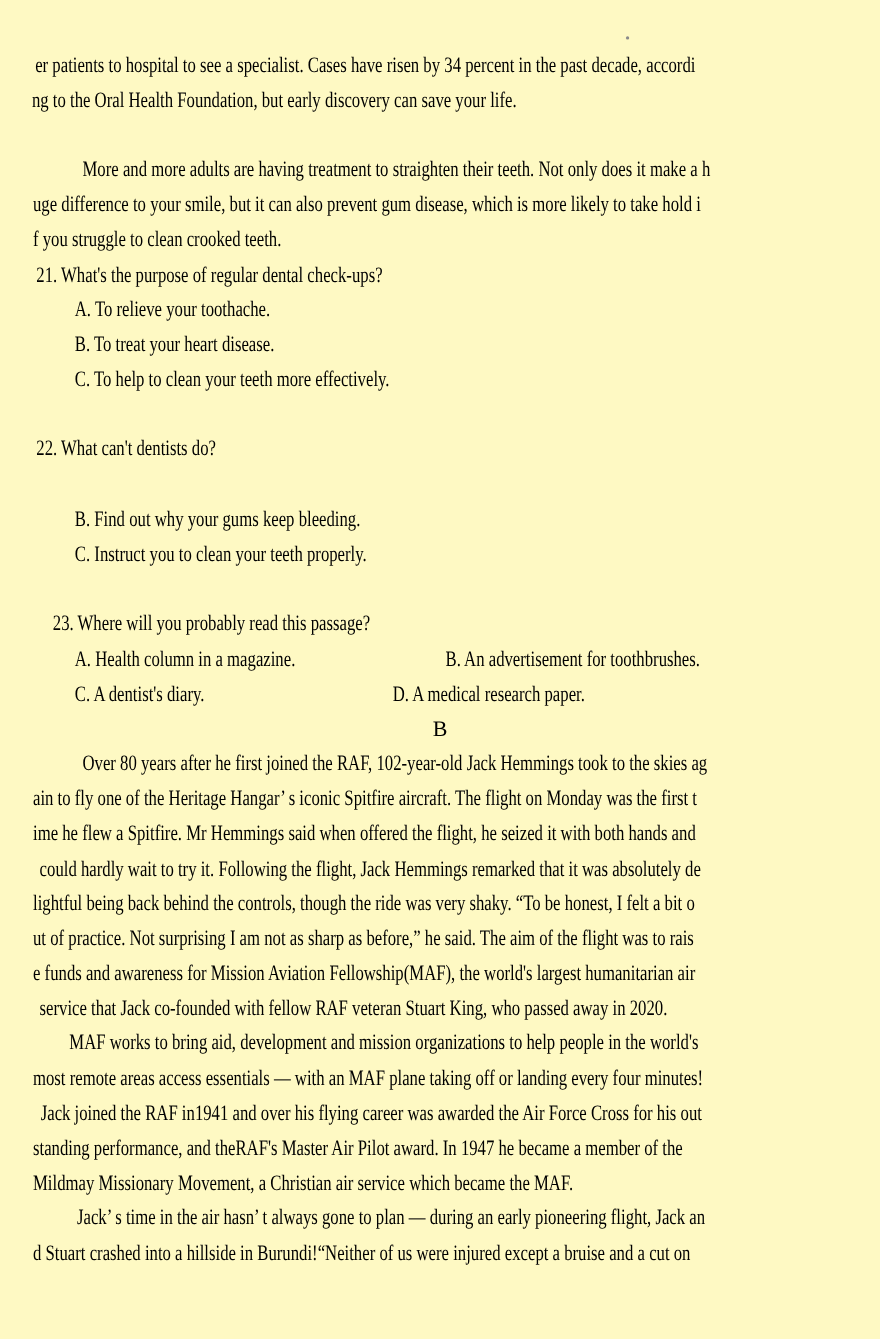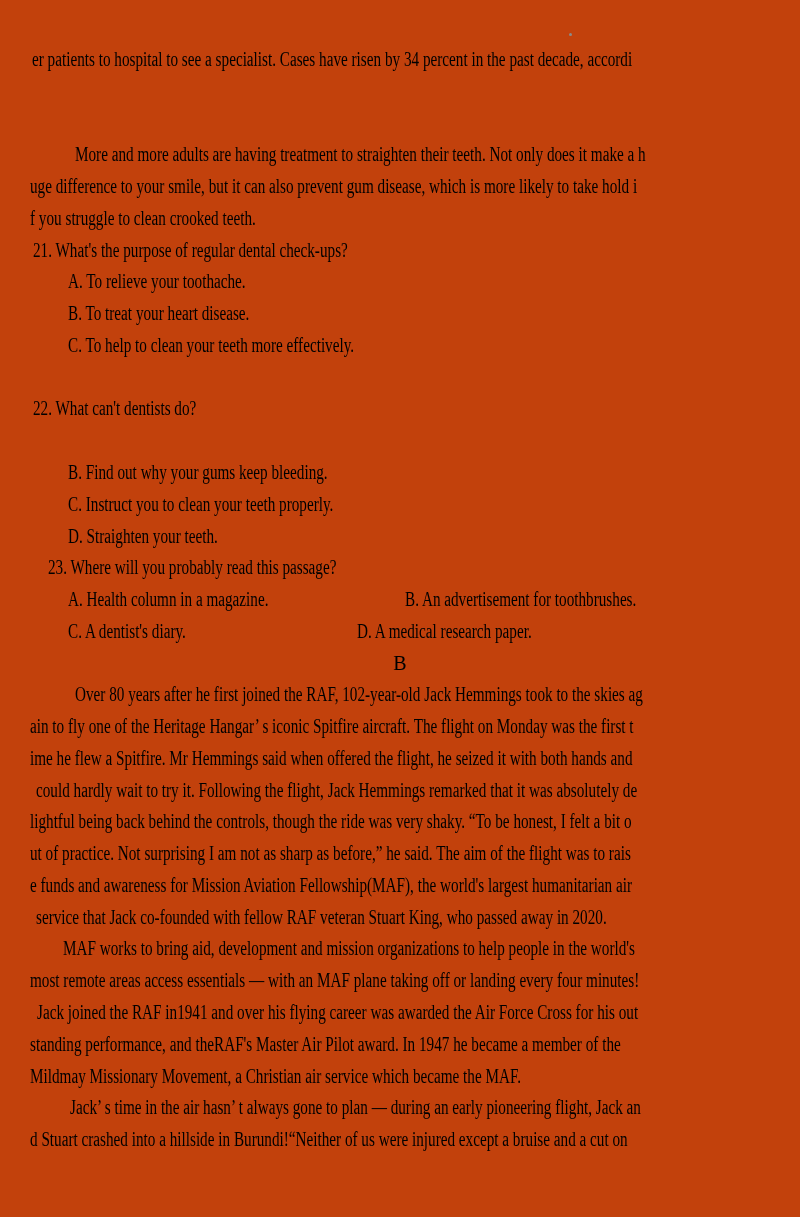--- a/index.html
+++ b/index.html
@@ -1,20 +1,20 @@
 <!DOCTYPE html>
 <html><head>
 <meta charset="utf-8">
 <style>
   html, body { margin: 0; padding: 0; background: #ffffff; }
   .page {
     position: relative;
     width: 800px;
     height: 1217px;
-    background: #c2410c;
+    background: #fef9c3;
     overflow: hidden;
     font-family: "Liberation Serif", "DejaVu Serif", serif;
     font-size: 20px;
     color: #000000;
   }
   .line {
     position: absolute;
     height: 24px;
     line-height: 24px;
     white-space: pre;
@@ -45,34 +45,34 @@
   }
 </style>
 </head>
 <body>
 
 <div class="page">
 
   <div class="stray-mark"></div>
 
   <div class="line" style="top:47px;left:32px"><span class="tx">er patients to hospital to see a specialist. Cases have risen by 34 percent in the past decade, accordi</span></div>
+  <div class="line" style="top:79px;left:29px"><span class="tx">ng to the Oral Health Foundation, but early discovery can save your life.</span></div>
 
   <div class="line" style="top:142px;left:75px"><span class="tx">More and more adults are having treatment to straighten their teeth. Not only does it make a h</span></div>
   <div class="line" style="top:174px;left:30px"><span class="tx">uge difference to your smile, but it can also prevent gum disease, which is more likely to take hold i</span></div>
   <div class="line" style="top:206px;left:30px"><span class="tx">f you struggle to clean crooked teeth.</span></div>
 
   <div class="line" style="top:238px;left:33px"><span class="tx">21. What's the purpose of regular dental check-ups?</span></div>
   <div class="line" style="top:269px;left:68px"><span class="tx">A. To relieve your toothache.</span></div>
   <div class="line" style="top:301px;left:68px"><span class="tx">B. To treat your heart disease.</span></div>
   <div class="line" style="top:333px;left:68px"><span class="tx">C. To help to clean your teeth more effectively.</span></div>
 
   <div class="line" style="top:396px;left:33px"><span class="tx">22. What can't dentists do?</span></div>
   <div class="line" style="top:460px;left:68px"><span class="tx">B. Find out why your gums keep bleeding.</span></div>
   <div class="line" style="top:492px;left:68px"><span class="tx">C. Instruct you to clean your teeth properly.</span></div>
-  <div class="line" style="top:524px;left:68px"><span class="tx">D. Straighten your teeth.</span></div>
 
   <div class="line" style="top:555px;left:48px"><span class="tx">23. Where will you probably read this passage?</span></div>
   <div class="line" style="top:587px;left:0;width:674px">
     <span class="tx abs" style="left:68px">A. Health column in a magazine.</span>
     <span class="tx abs" style="left:405px">B. An advertisement for toothbrushes.</span>
   </div>
   <div class="line" style="top:619px;left:0;width:729px">
     <span class="tx abs" style="left:68px">C. A dentist's diary.</span>
     <span class="tx abs" style="left:357px">D. A medical research paper.</span>
   </div>

